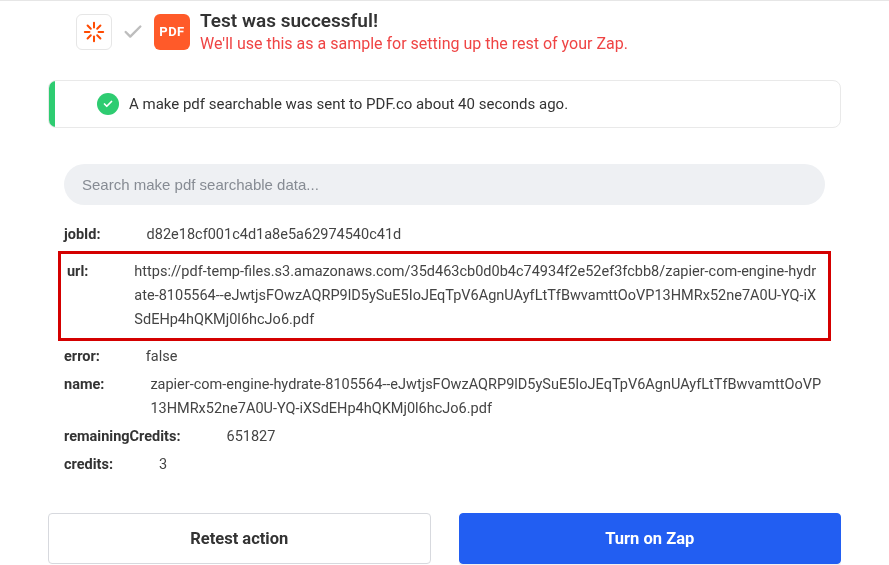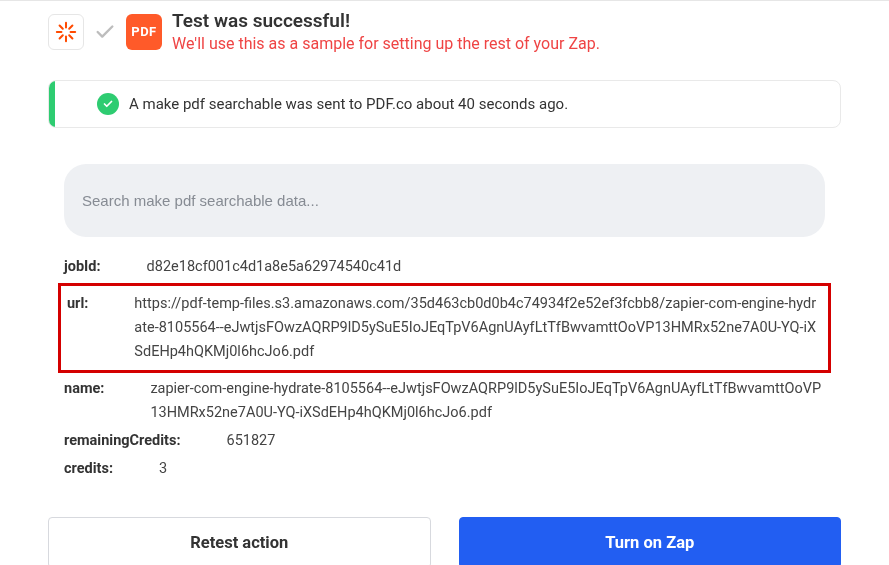--- a/index.html
+++ b/index.html
@@ -6,21 +6,21 @@
   body {
     font-family: -apple-system, BlinkMacSystemFont, "Segoe UI", Roboto, Arial, sans-serif;
     background: #fff;
     color: #333;
     padding: 0;
     width: 889px;
   }
   .header {
     display: flex;
     align-items: center;
-    padding: 8px 48px 10px 48px;
+    padding: 8px 48px 10px 76px;
     border-top: 1px solid #e6e6e6;
     gap: 10px;
   }
   .app-icon {
     width: 36px;
     height: 36px;
     border: 1px solid #e6e6e6;
     border-radius: 6px;
     display: flex;
     align-items: center;
@@ -98,21 +98,21 @@
 
   .search-wrap {
     padding: 0 16px;
     margin-bottom: 16px;
   }
   .search {
     width: 100%;
     background: #eef0f3;
     border: none;
     border-radius: 22px;
-    padding: 28px 18px;
+    padding: 12px 18px;
     font-size: 15px;
     color: #555;
   }
   .search::placeholder { color: #868b93; }
 
   .kv-list {
     padding: 0 16px;
     font-size: 14.5px;
     color: #444;
   }
@@ -221,20 +221,24 @@
       <span class="kv-val">d82e18cf001c4d1a8e5a62974540c41d</span>
     </div>
 
     <div class="highlight">
       <div class="kv-row">
         <span class="kv-key">url:</span>
         <span class="kv-val">https://pdf-temp-files.s3.amazonaws.com/35d463cb0d0b4c74934f2e52ef3fcbb8/zapier-com-engine-hydrate-8105564--eJwtjsFOwzAQRP9lD5ySuE5IoJEqTpV6AgnUAyfLtTfBwvamttOoVP13HMRx52ne7A0U-YQ-iXSdEHp4hQKMj0l6hcJo6.pdf</span>
       </div>
     </div>
 
+    <div class="kv-row">
+      <span class="kv-key">error:</span>
+      <span class="kv-val">false</span>
+    </div>
 
 
     <div class="kv-row">
       <span class="kv-key">name:</span>
       <span class="kv-val">zapier-com-engine-hydrate-8105564--eJwtjsFOwzAQRP9lD5ySuE5IoJEqTpV6AgnUAyfLtTfBwvamttOoVP13HMRx52ne7A0U-YQ-iXSdEHp4hQKMj0l6hcJo6.pdf</span>
     </div>
 
     <div class="kv-row">
       <span class="kv-key">remainingCredits:</span>
       <span class="kv-val">651827</span>

